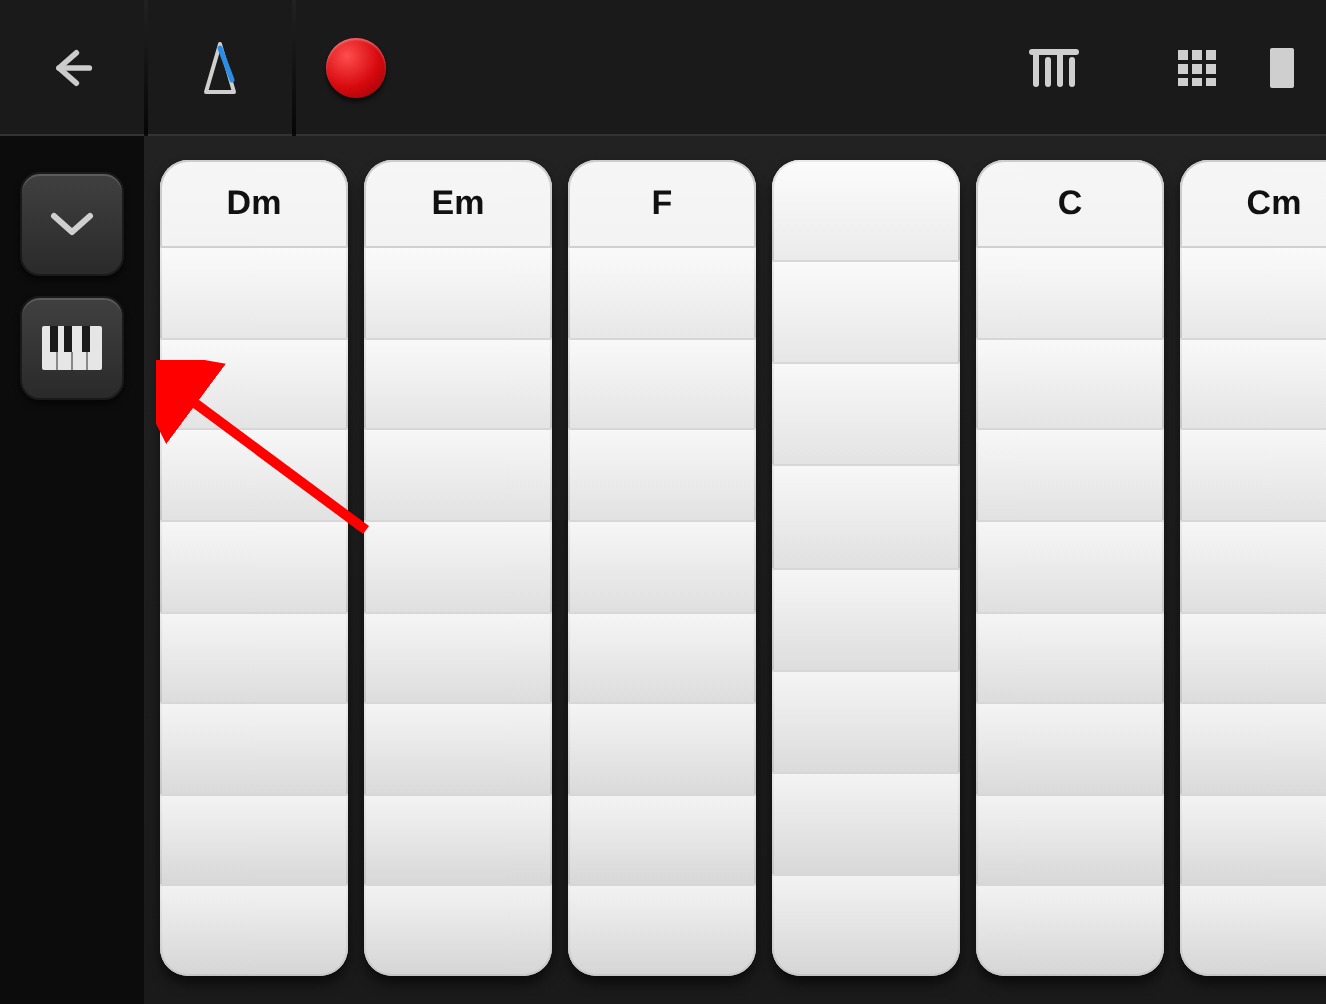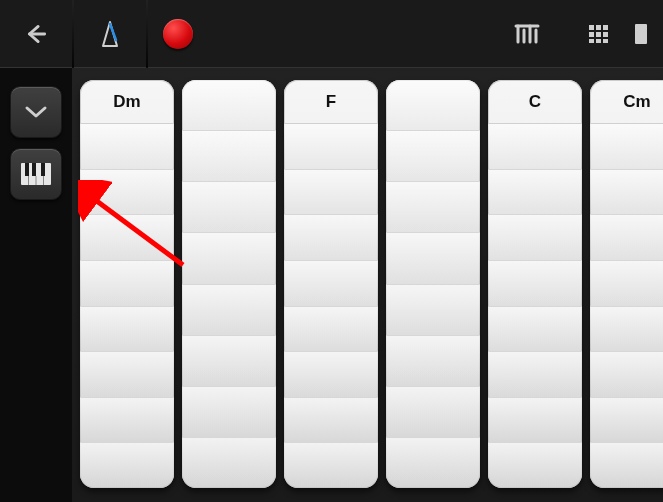--- a/index.html
+++ b/index.html
@@ -191,20 +191,21 @@
           <div class="chord-row"></div>
           <div class="chord-row"></div>
           <div class="chord-row"></div>
           <div class="chord-row"></div>
           <div class="chord-row"></div>
           <div class="chord-row"></div>
           <div class="chord-row"></div>
         </div>
       </div>
       <div class="chord-col">
+        <div class="chord-label">Em</div>
         <div class="chord-rows">
           <div class="chord-row"></div>
           <div class="chord-row"></div>
           <div class="chord-row"></div>
           <div class="chord-row"></div>
           <div class="chord-row"></div>
           <div class="chord-row"></div>
           <div class="chord-row"></div>
           <div class="chord-row"></div>
         </div>

